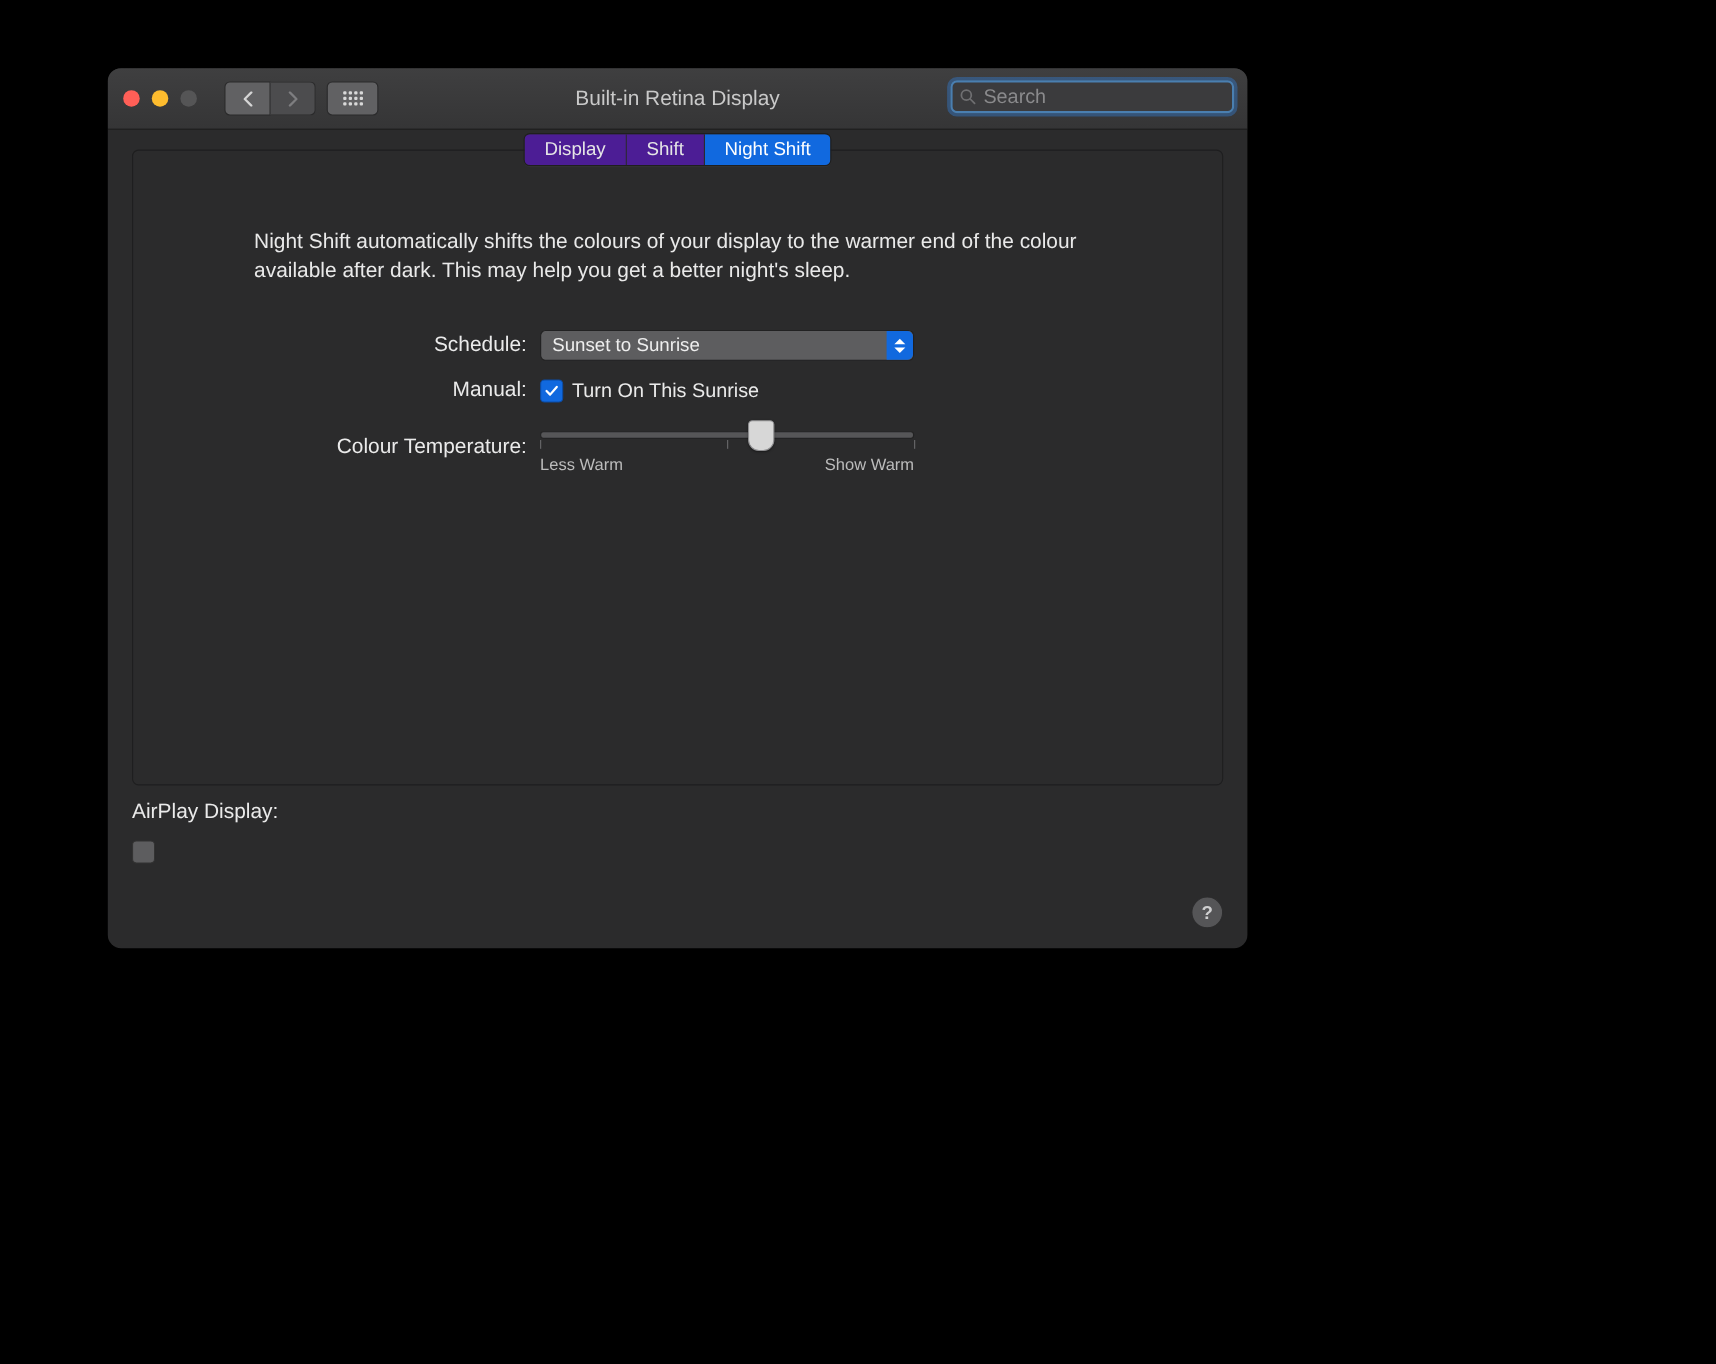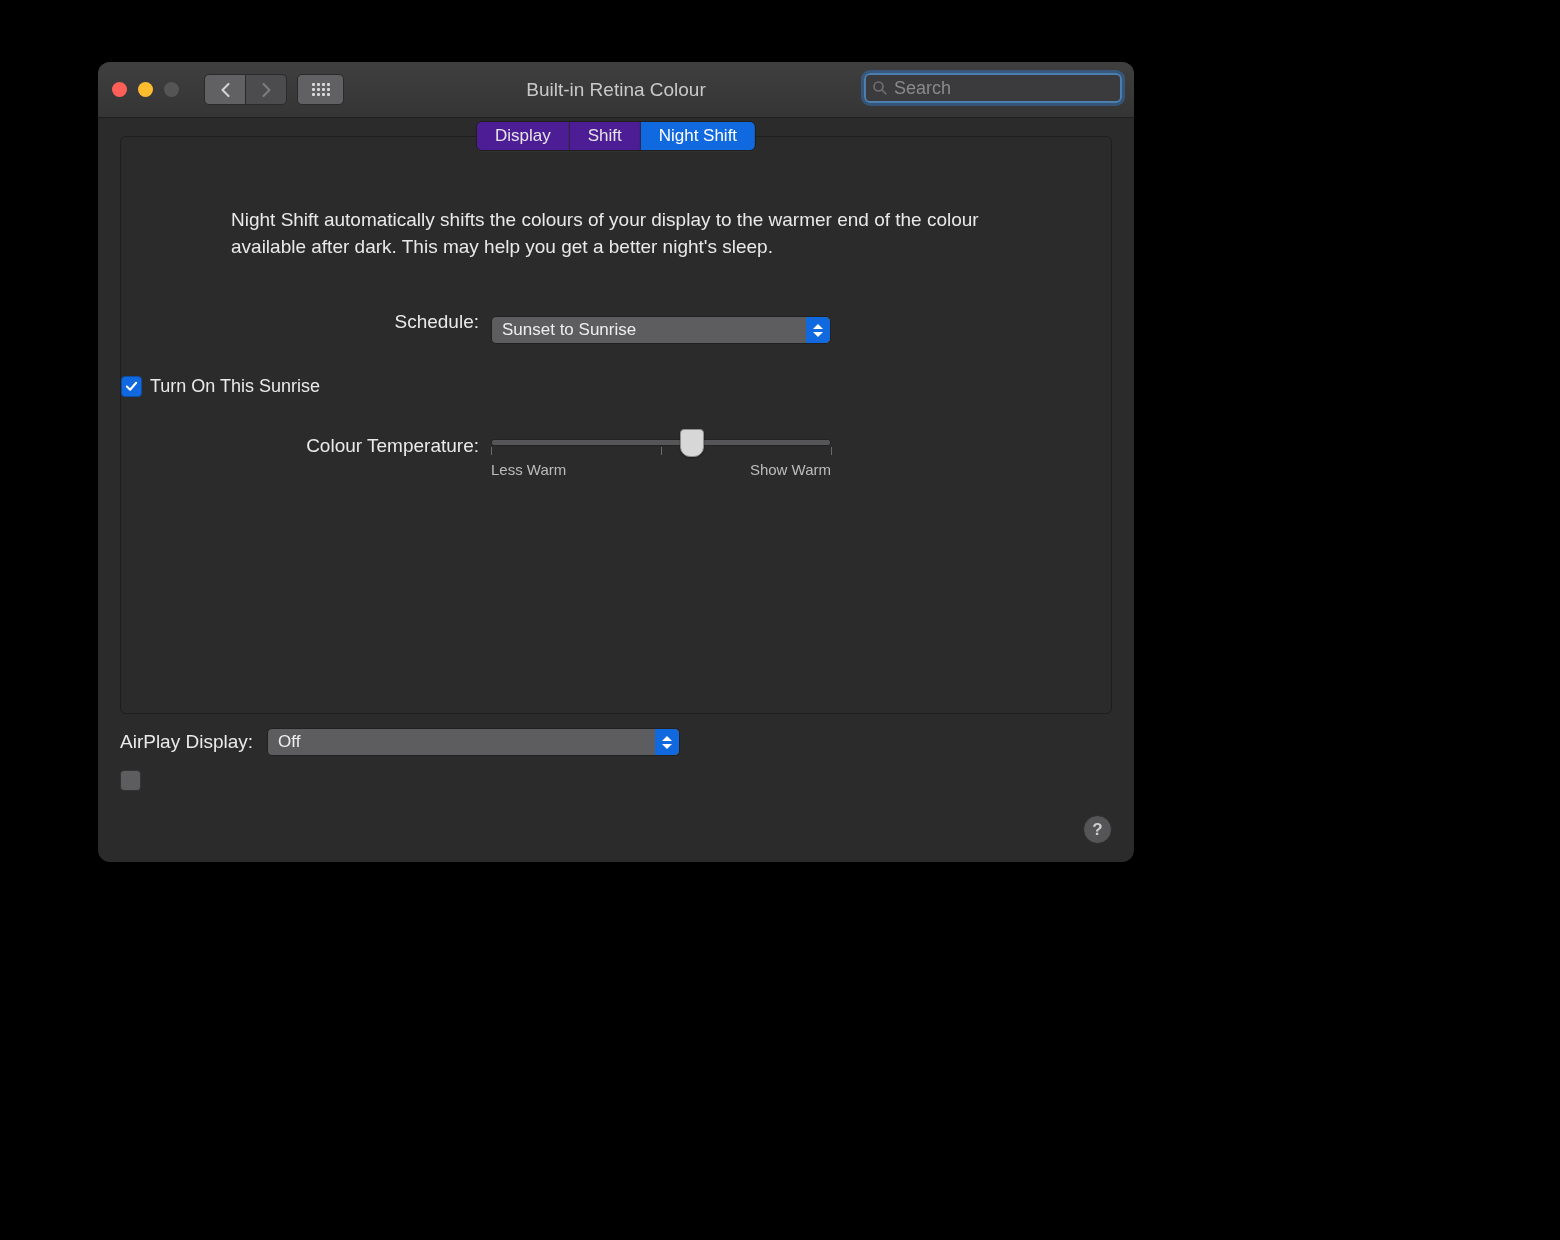--- a/index.html
+++ b/index.html
@@ -109,21 +109,21 @@
     max-width:770px;margin:0 auto 40px auto;
     color:#e9e9e9;font-size:19px;line-height:1.4;
     padding:0 10px;
   }
   
   .row{display:flex;align-items:center;margin-bottom:16px;}
   .lbl{
     width:370px;text-align:right;padding-right:12px;box-sizing:border-box;
     font-size:19px;color:#eaeaea;
   }
-  .ctrl{flex:1;display:flex;align-items:center;margin-top:16px;}
+  .ctrl{flex:1;display:flex;align-items:center;}
   
   .select{
     height:28px;width:340px;
     background:#5d5d5f;border:1px solid #212122;border-radius:5px;
     display:flex;align-items:center;position:relative;
     font-size:17px;color:#eee;padding-left:10px;box-sizing:border-box;
   }
   .select.wide{width:413px;}
   .stepper{
     position:absolute;right:0;top:0;bottom:0;width:24px;
@@ -214,21 +214,21 @@
         <span></span>
           <span></span>
           <span></span>
           <span></span>
         <span></span>
           <span></span>
           <span></span>
           <span></span>
       </div>
     </div>
-    <div class="wtitle">Built-in Retina Colour</div>
+    <div class="wtitle">Built-in Retina Display</div>
     <div class="searchwrap">
       <svg viewBox="0 0 16 16">
           <circle cx="6.5" cy="6.5" r="4.5" stroke="#9a9a9c" stroke-width="1.6" fill="none"></circle>
           <line x1="10" y1="10" x2="14" y2="14" stroke="#9a9a9c" stroke-width="1.6" stroke-linecap="round"></line>
         </svg>
       <input type="text" placeholder="Search" style="">
     </div>
   </div>
 
   <div class="content">
@@ -246,20 +246,21 @@
         <div class="lbl">Schedule:</div>
         <div class="ctrl">
           <div class="select">
             <span>Sunset to Sunrise</span>
             <div class="stepper"></div>
           </div>
         </div>
       </div>
 
       <div class="row">
+        <div class="lbl">Manual:</div>
         <div class="ctrl">
           <div class="chk">
             <svg viewBox="0 0 14 14">
                 <path d="M2 7 L5.5 10.5 L12 3" stroke="#fff" stroke-width="2.2" fill="none" stroke-linecap="round" stroke-linejoin="round"></path>
               </svg>
           </div>
           <span class="chktxt">Turn On This Sunrise</span>
         </div>
       </div>
 
@@ -278,24 +279,20 @@
             <span>Show Warm</span>
           </div>
         </div>
       </div>
 
     </div>
 
     <div class="footer">
       <div class="footrow">
         <div class="flabel">AirPlay Display:</div>
-        <div class="select wide">
-          <span>Off</span>
-          <div class="stepper"></div>
-        </div>
       </div>
       <div class="mirrow">
         <div class="chk off"></div>
       </div>
     </div>
   </div>
 
   <div class="help">
     <span>?</span>
   </div>

